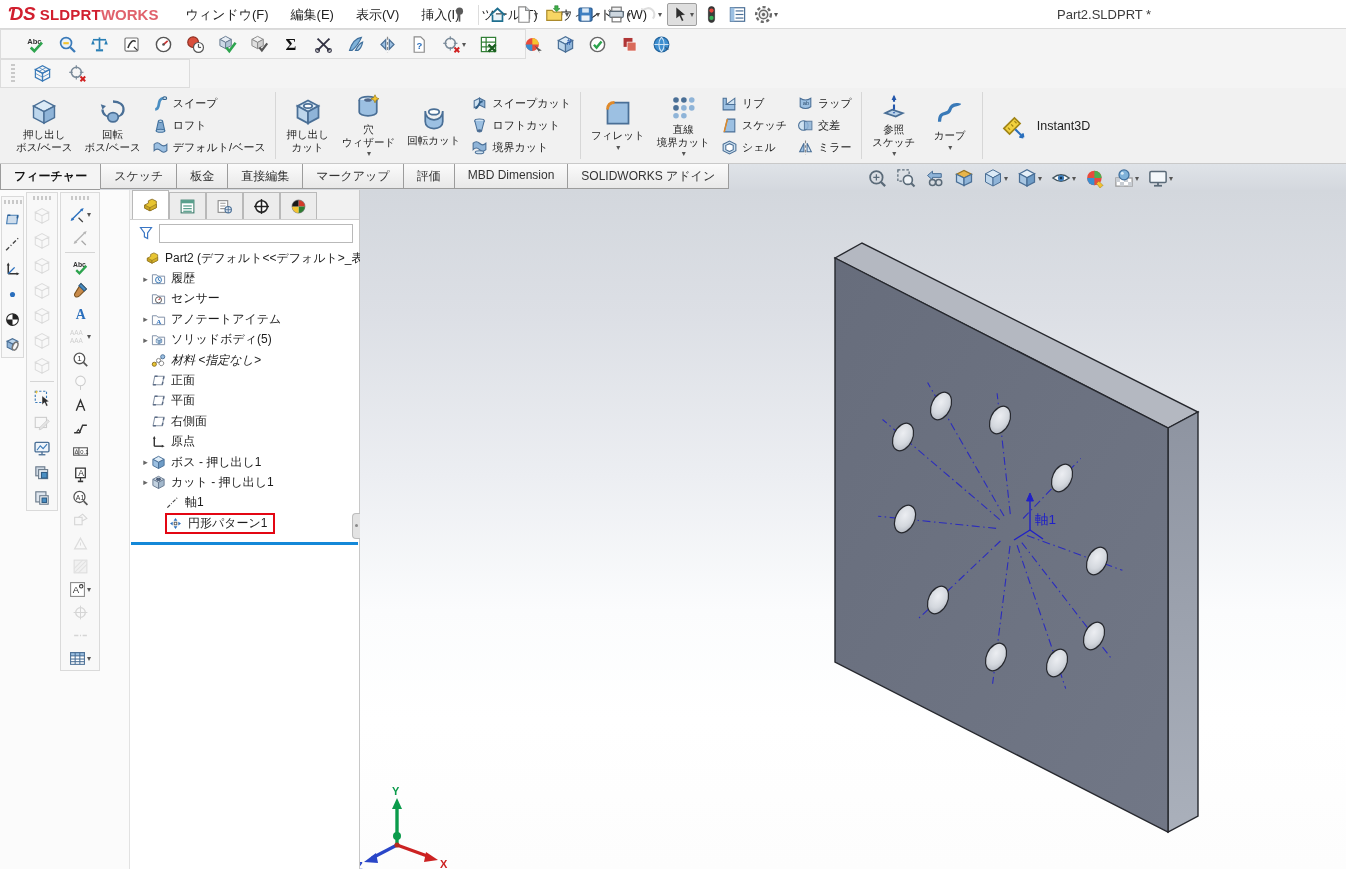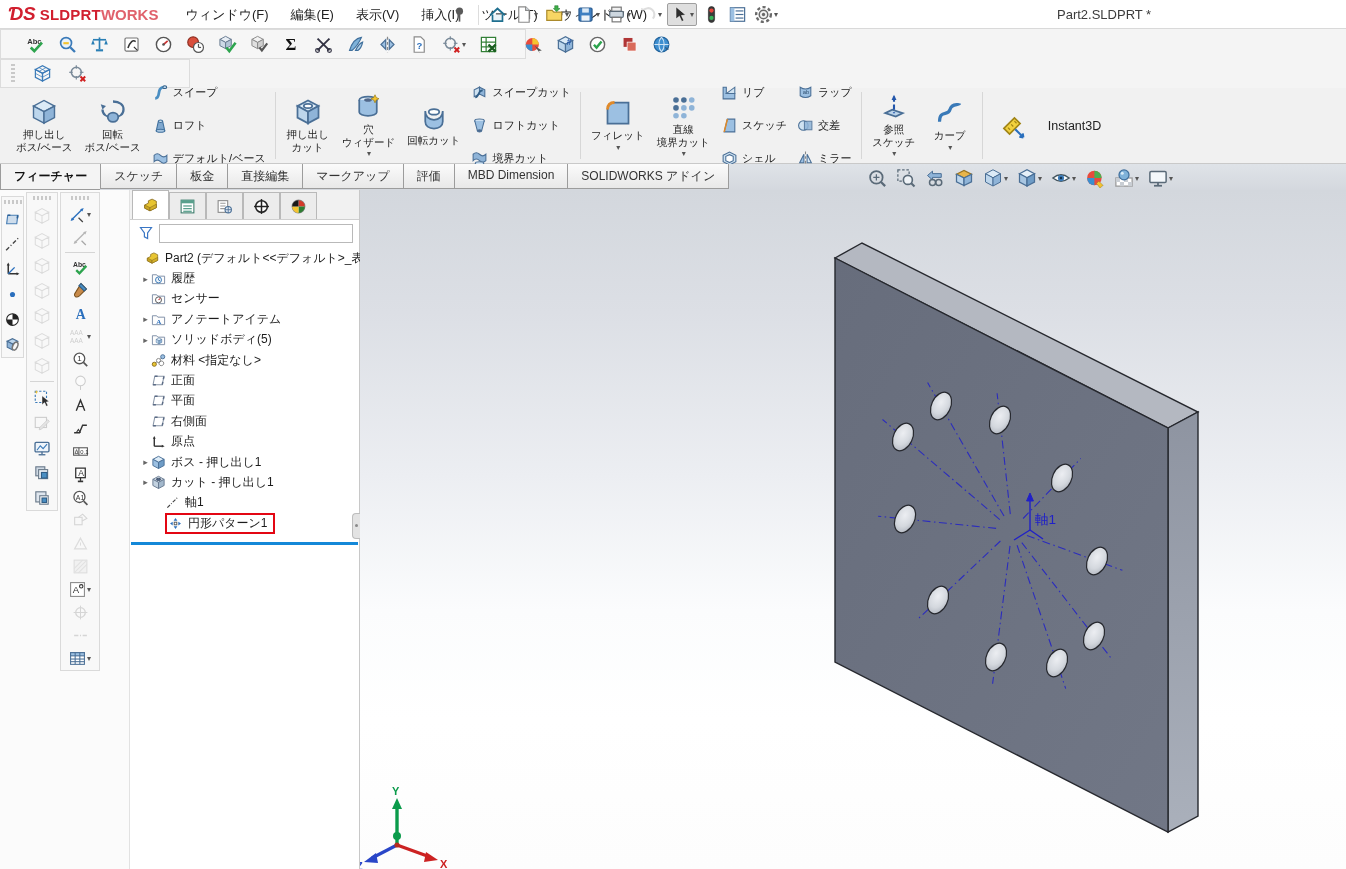--- a/index.html
+++ b/index.html
@@ -35,24 +35,24 @@
   .grip{width:4px;height:20px;margin-right:4px;
     background:repeating-linear-gradient(180deg,#c9c9c9 0 2px,transparent 2px 4px);}
   
   #ribbon{left:0;top:88px;width:1346px;height:76px;background:#f1f1f1;border-bottom:1px solid #c9c9c9;
     display:flex;align-items:stretch;padding-left:6px;}
   .rgroup{display:flex;align-items:center;padding:2px 6px;gap:4px;}
   .rsep{width:1px;background:#d7d7d7;margin:4px 0;}
   .rbig{display:flex;flex-direction:column;align-items:center;justify-content:flex-start;
     padding:3px 4px;border-radius:3px;min-width:52px;}
   .rbig .lab{font-size:10.5px;line-height:1.2;color:#222;text-align:center;white-space:pre-line;margin-top:2px;}
-  .rstack{display:flex;flex-direction:column;justify-content:center;gap:14px;}
+  .rstack{display:flex;flex-direction:column;justify-content:center;gap:3px;}
   .rsmall{display:flex;align-items:center;gap:4px;padding:1px 3px;}
   .rsmall .lab{font-size:11px;color:#222;white-space:nowrap;}
-  .rwide{display:flex;align-items:center;gap:23px;padding:4px 10px;}
+  .rwide{display:flex;align-items:center;gap:12px;padding:4px 10px;}
   .rwide .lab{font-size:12.5px;color:#222;}
   
   #tabrow{left:0;top:164px;width:1346px;height:26px;
     background:linear-gradient(180deg,#dfe3e8,#d4d8de);display:flex;align-items:flex-start;}
   .ctab{height:25px;padding:4px 13px 0 13px;font-size:12px;color:#333;background:linear-gradient(#fbfbfb,#e8e8e8);
     border:1px solid #9c9c9c;border-top:none;border-right:none;}
   .ctab:last-of-type{border-right:1px solid #9c9c9c;}
   .ctab.active{background:#f4f4f4;height:26px;font-weight:bold;color:#111;}
   
   #lefttools{left:0;top:190px;width:130px;height:679px;background:#fbfbfb;border-right:1px solid #e2e2e2;}
@@ -1162,21 +1162,21 @@
                 <path d="M2 4.6 L8 7.8 L8 14.4 L2 11.2 Z" fill="#bdd6ec" stroke="#4a6f96"></path>
                 <path d="M8 7.8 L14 4.6 L14 11.2 L8 14.4 Z" fill="#8fb4d8" stroke="#4a6f96"></path>
               </g>
             </svg>
           </span>
           <span class="tlab">ソリッドボディ(5)</span>
         </span>
       </div>
       <div class="trow" style="padding-left: 10px;">
         <span class="arr"></span>
-        <span style="display: inline-flex; align-items: center;">
+        <span style="display: inline-flex; align-items: center; font-style: italic;">
           <span class="icon" style="width: 15px; height: 15px;">
             <svg viewBox="0 0 16 16">
               <line x1="3" y1="12" x2="13" y2="4" stroke="#888"></line>
               <circle cx="3.5" cy="12" r="2.2" fill="#e8c531" stroke="#8a6d1f"></circle>
               <circle cx="8" cy="8" r="2.2" fill="#fff" stroke="#888"></circle>
               <circle cx="12.5" cy="4" r="2.2" fill="#9cc0e2" stroke="#4a6f96"></circle>
               <path d="M11 13.5 a2.5 2.5 0 1 1 .1 0" fill="none" stroke="#777"></path>
             </svg>
           </span>
           <span class="tlab">材料 &lt;指定なし&gt;</span>

